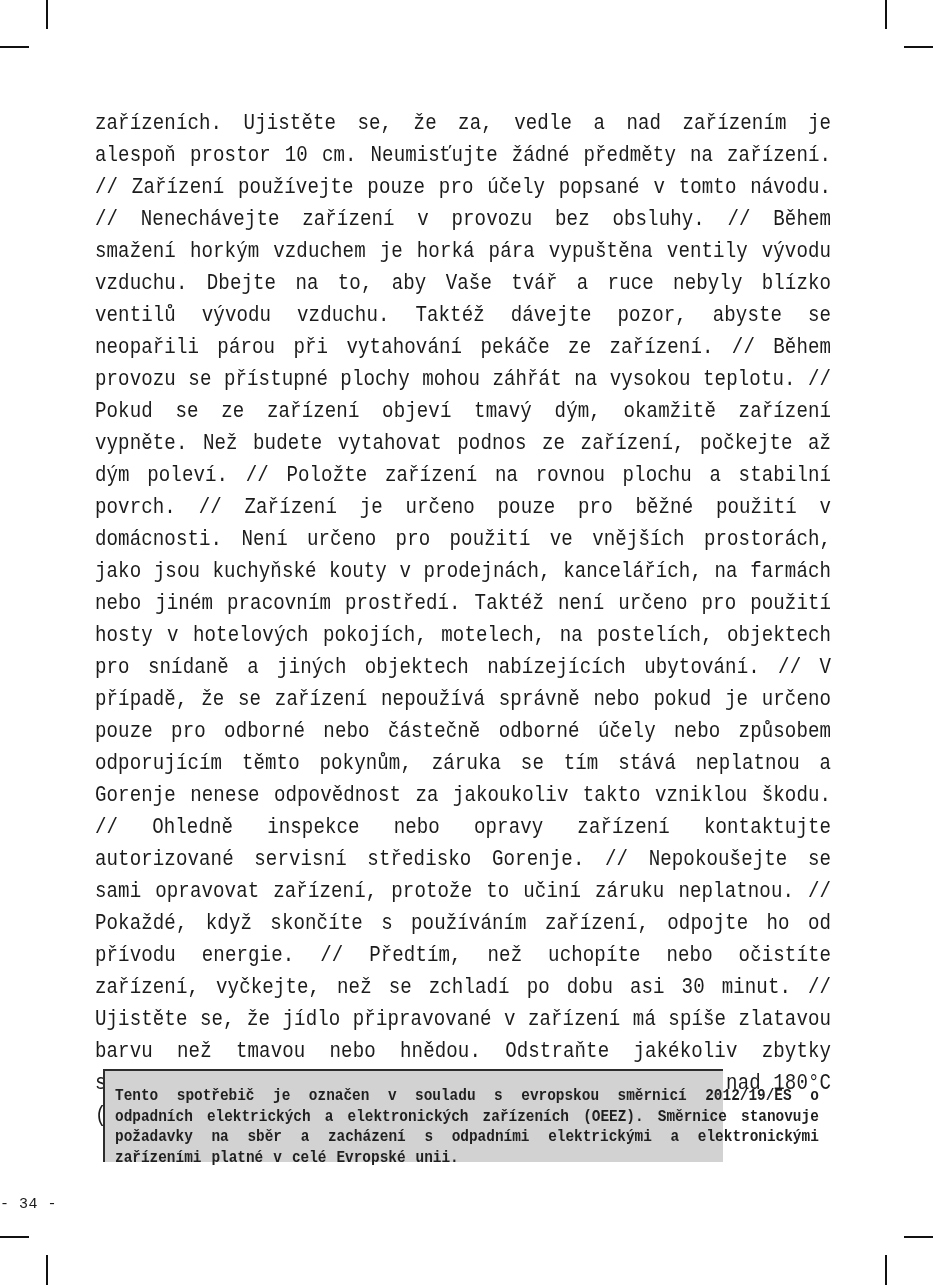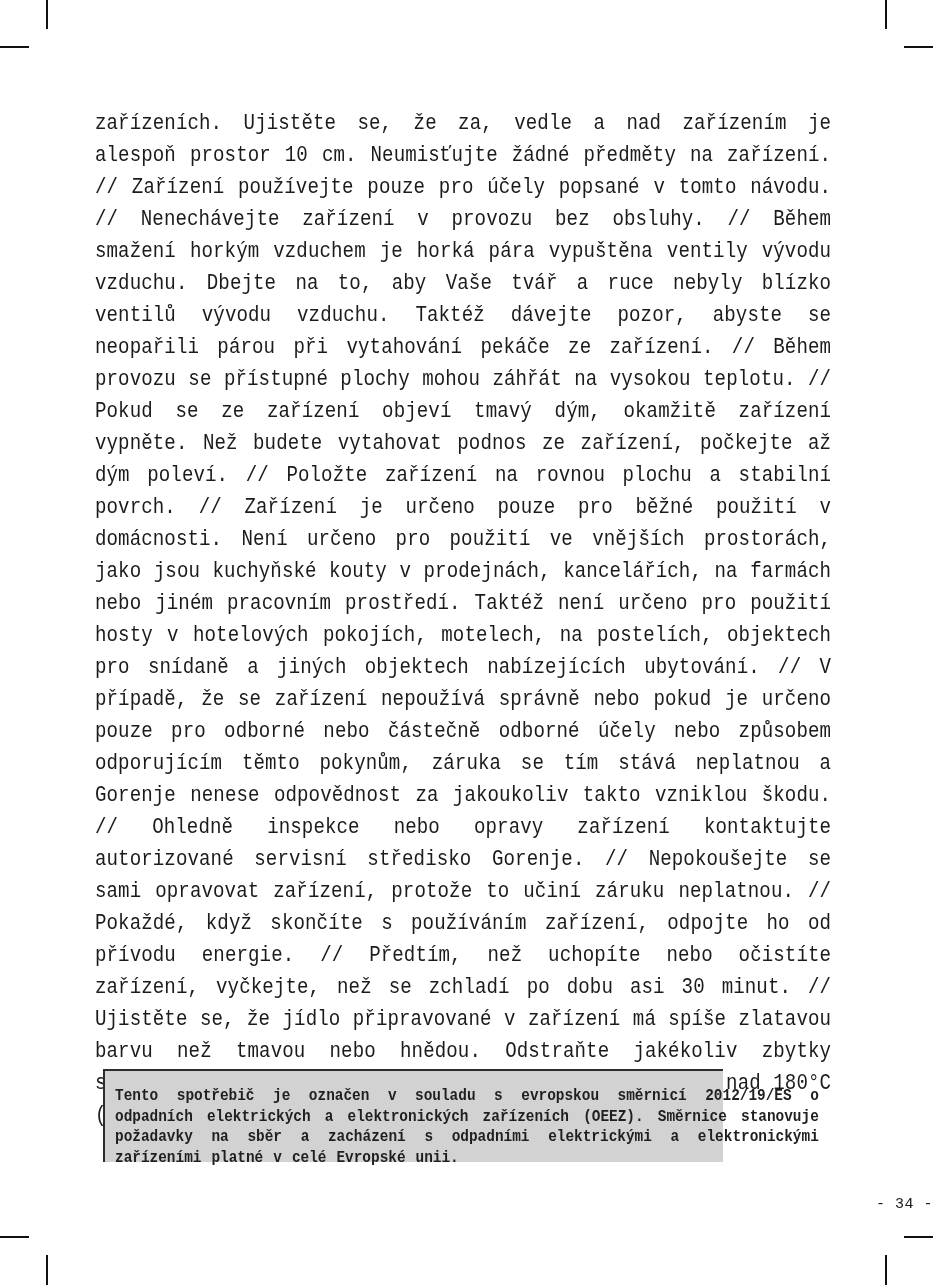--- a/index.html
+++ b/index.html
@@ -75,21 +75,21 @@
     text-align: justify;
     word-spacing: 1.5px;
   }
 
   
   .page-number {
     position: absolute;
     left: 0;
     top: 1196px;
     width: 933px;
-    text-align: right;
+    text-align: left;
     font-size: 15px;
     color: #1b1b1b;
     letter-spacing: 0.5px;
   }
 </style>
 </head>
 <body>
 
 <div class="page">
 

